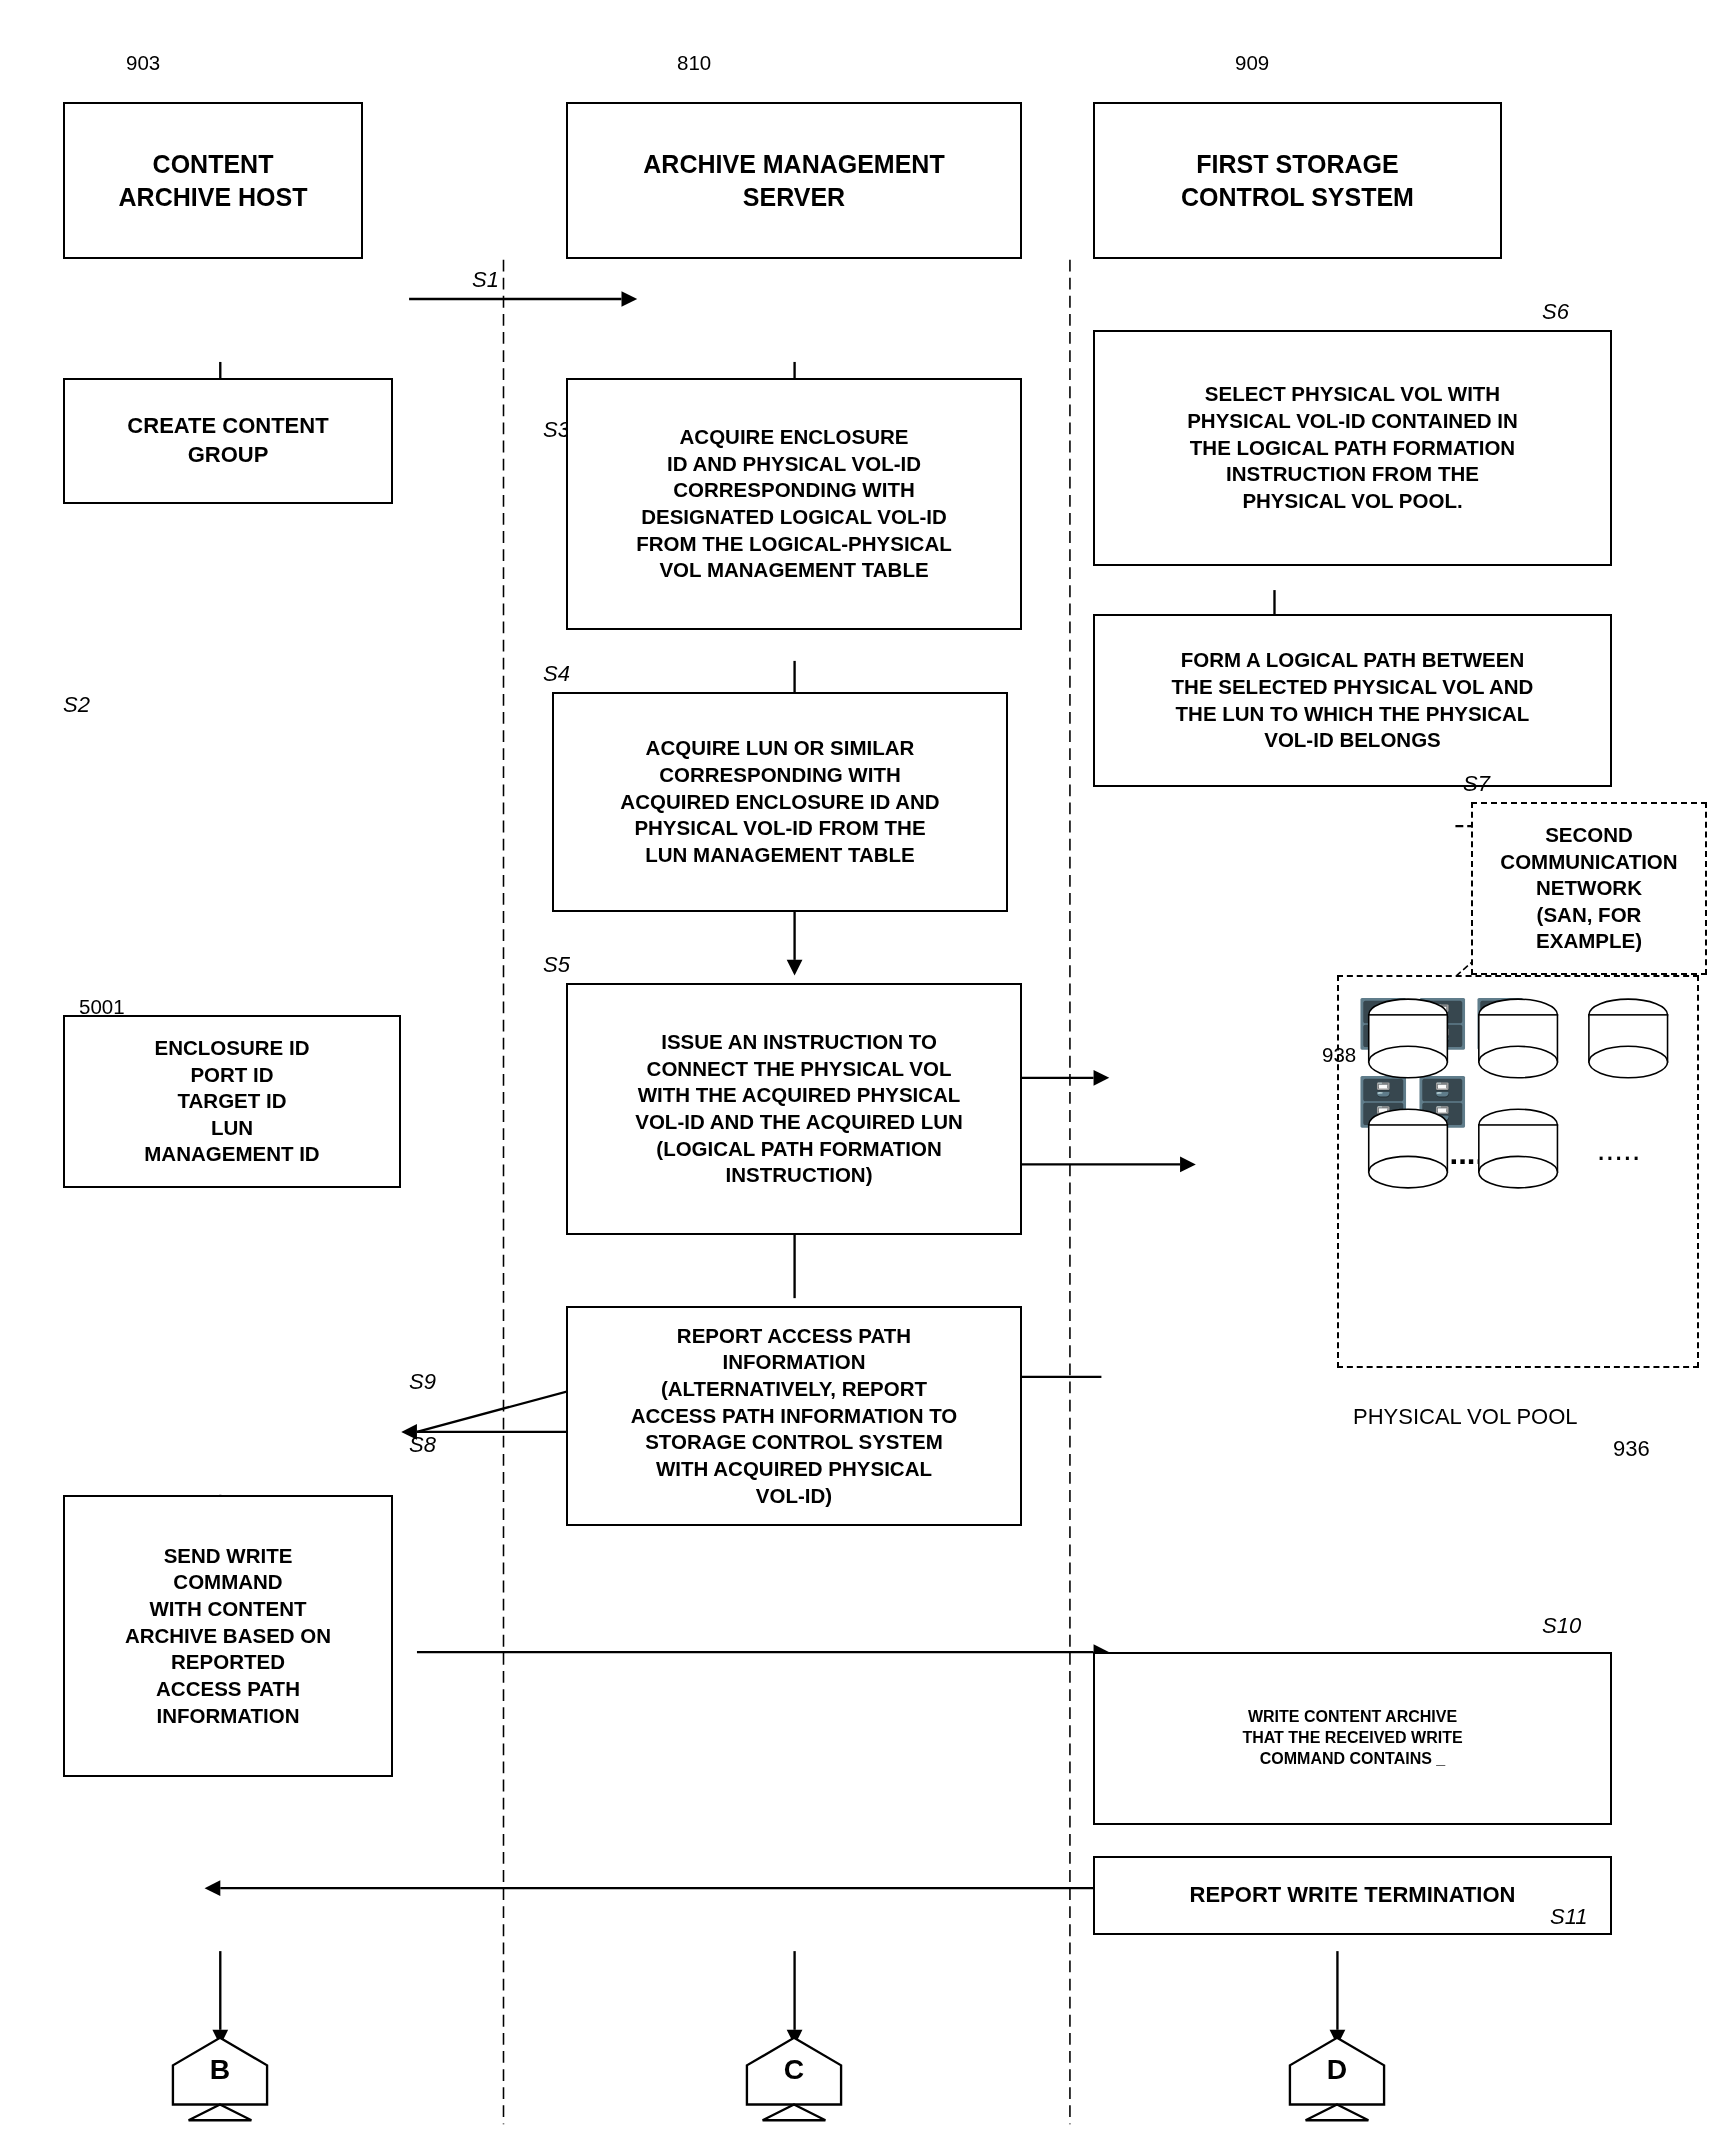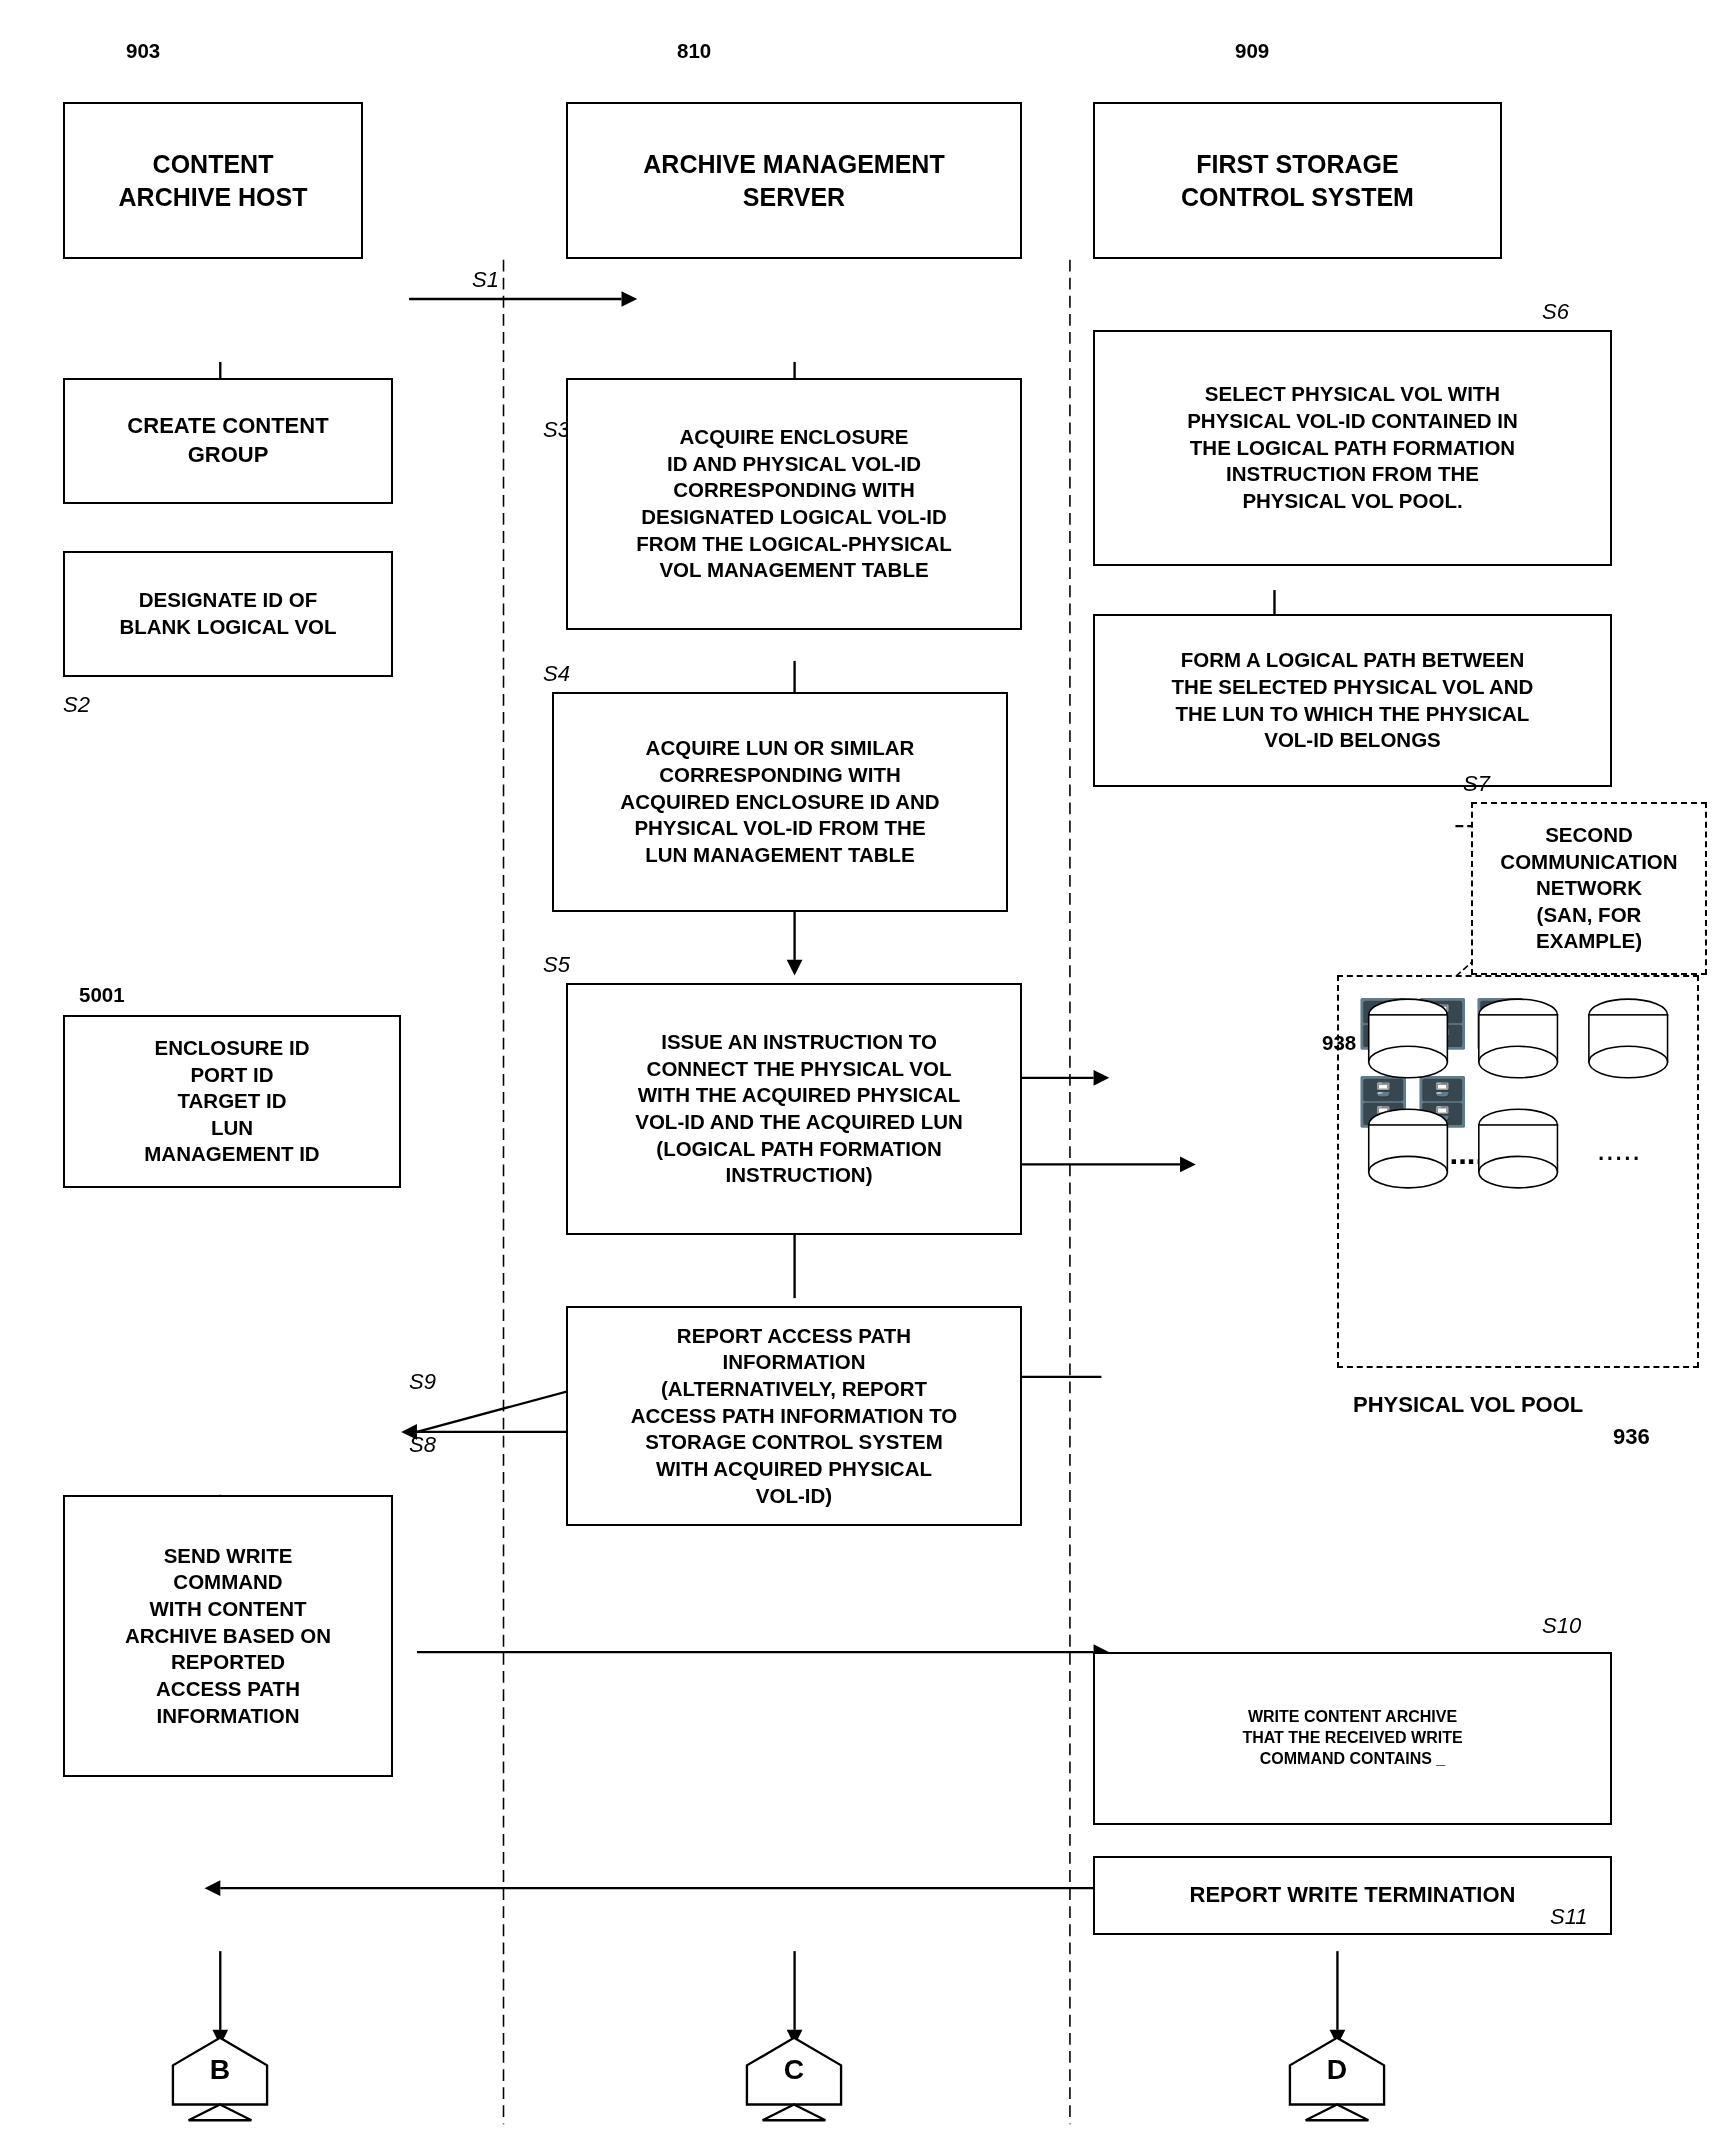--- a/index.html
+++ b/index.html
@@ -36,22 +36,23 @@
 
     .box-dashed {
       border-style: dashed;
     }
 
     
 
     .label {
       position: absolute;
       font-size: 20.5px;
-      font-weight: bold;
+      font-weight: normal;
       text-align: left;
+      margin-top: 12px;
     }
 
     .step-label {
       position: absolute;
       font-size: 22px;
       font-style: italic;
     }
 
     svg.arrows {
       position: absolute;
@@ -151,21 +152,20 @@
   <div class="box" style="left:63px; top:102px; width:300px; height:157px; font-size:25px;">CONTENT<br>ARCHIVE HOST</div>
 
   <div class="box" style="left:566px; top:102px; width:456px; height:157px; font-size:25px;">ARCHIVE MANAGEMENT<br>SERVER</div>
 
   <div class="box" style="left:1093px; top:102px; width:409px; height:157px; font-size:25px;">FIRST STORAGE<br>CONTROL SYSTEM</div>
 
   <div class="step-label" style="left:472px; top:267px;">S1</div>
 
   <div class="box" style="left:63px; top:378px; width:330px; height:126px; font-size:22px;">CREATE CONTENT<br>GROUP</div>
 
-  <div class="box" style="left:63px; top:551px; width:330px; height:126px; font-size:20.5px;">DESIGNATE ID OF<br>BLANK LOGICAL VOL</div>
 
   <div class="step-label" style="left:63px; top:692px;">S2</div>
 
   <div class="step-label" style="left:543px; top:417px;">S3</div>
 
   <div class="box" style="left:566px; top:378px; width:456px; height:252px; font-size:20.5px;">ACQUIRE ENCLOSURE<br>ID AND PHYSICAL VOL-ID<br>CORRESPONDING WITH<br>DESIGNATED LOGICAL VOL-ID<br>FROM THE LOGICAL-PHYSICAL<br>VOL MANAGEMENT TABLE</div>
 
   <div class="step-label" style="left:543px; top:661px;">S4</div>
 
   <div class="box" style="left:552px; top:692px; width:456px; height:220px; font-size:20.5px;">ACQUIRE LUN OR SIMILAR<br>CORRESPONDING WITH<br>ACQUIRED ENCLOSURE ID AND<br>PHYSICAL VOL-ID FROM THE<br>LUN MANAGEMENT TABLE</div>

